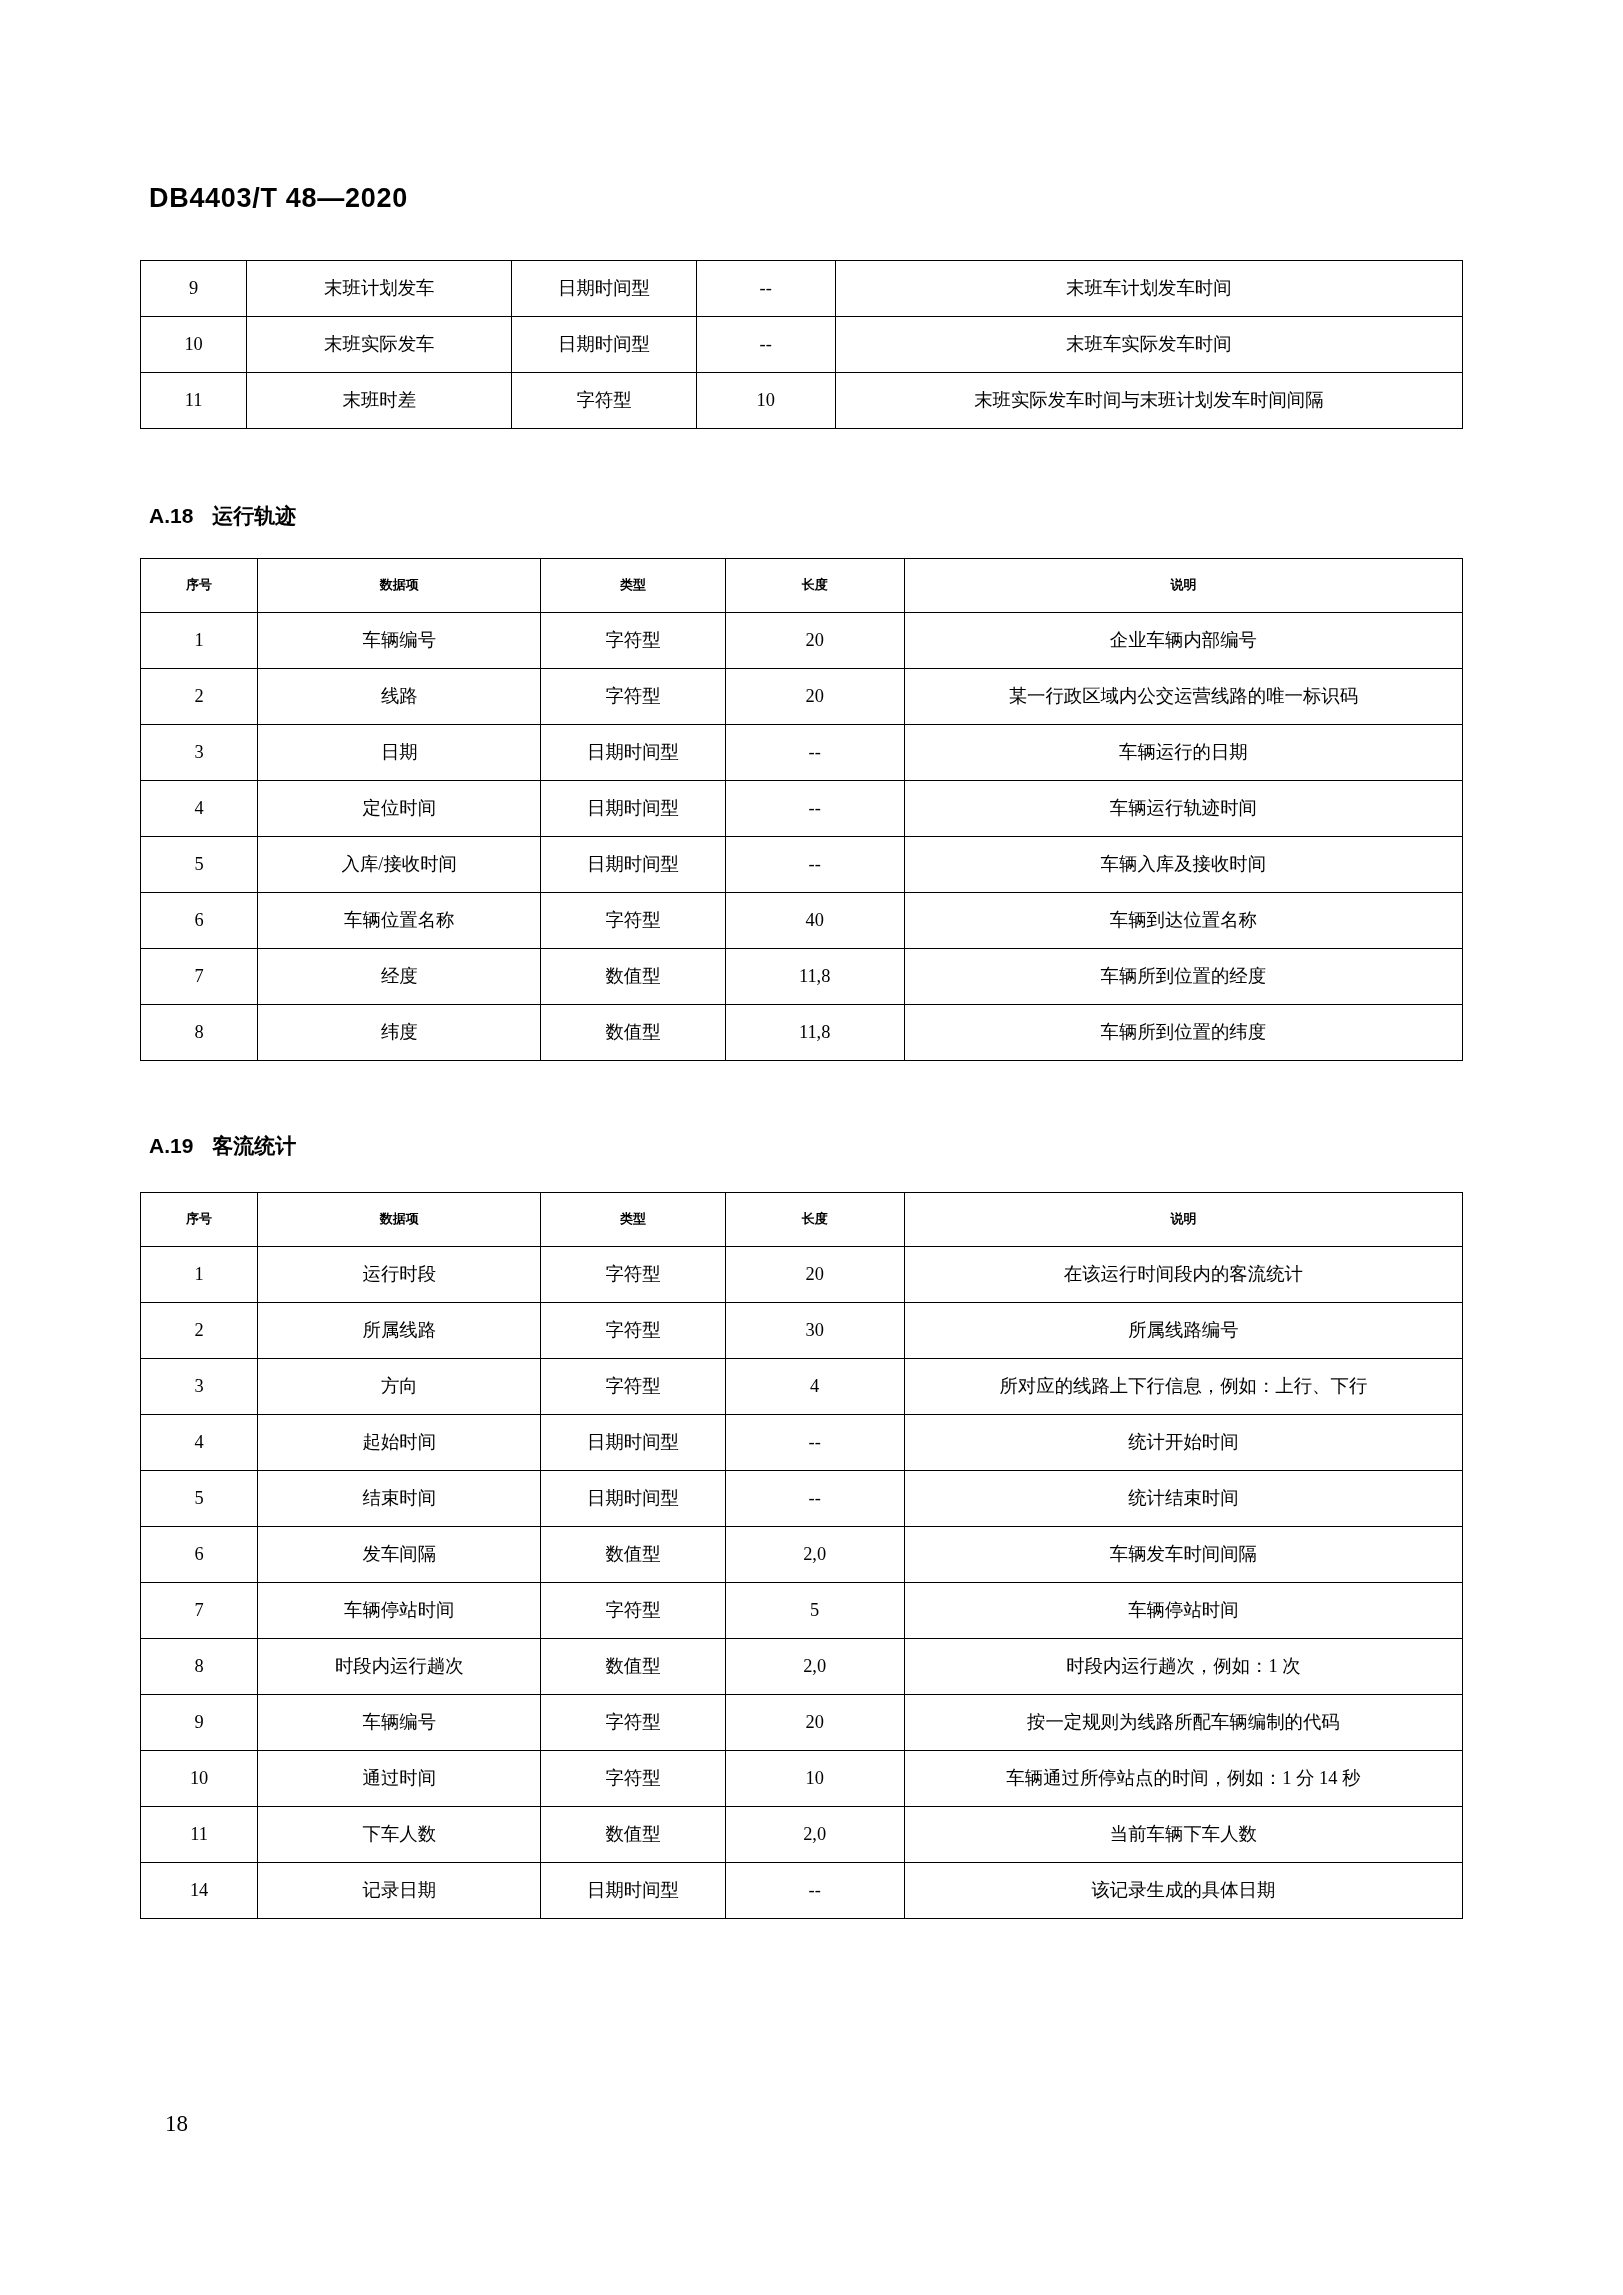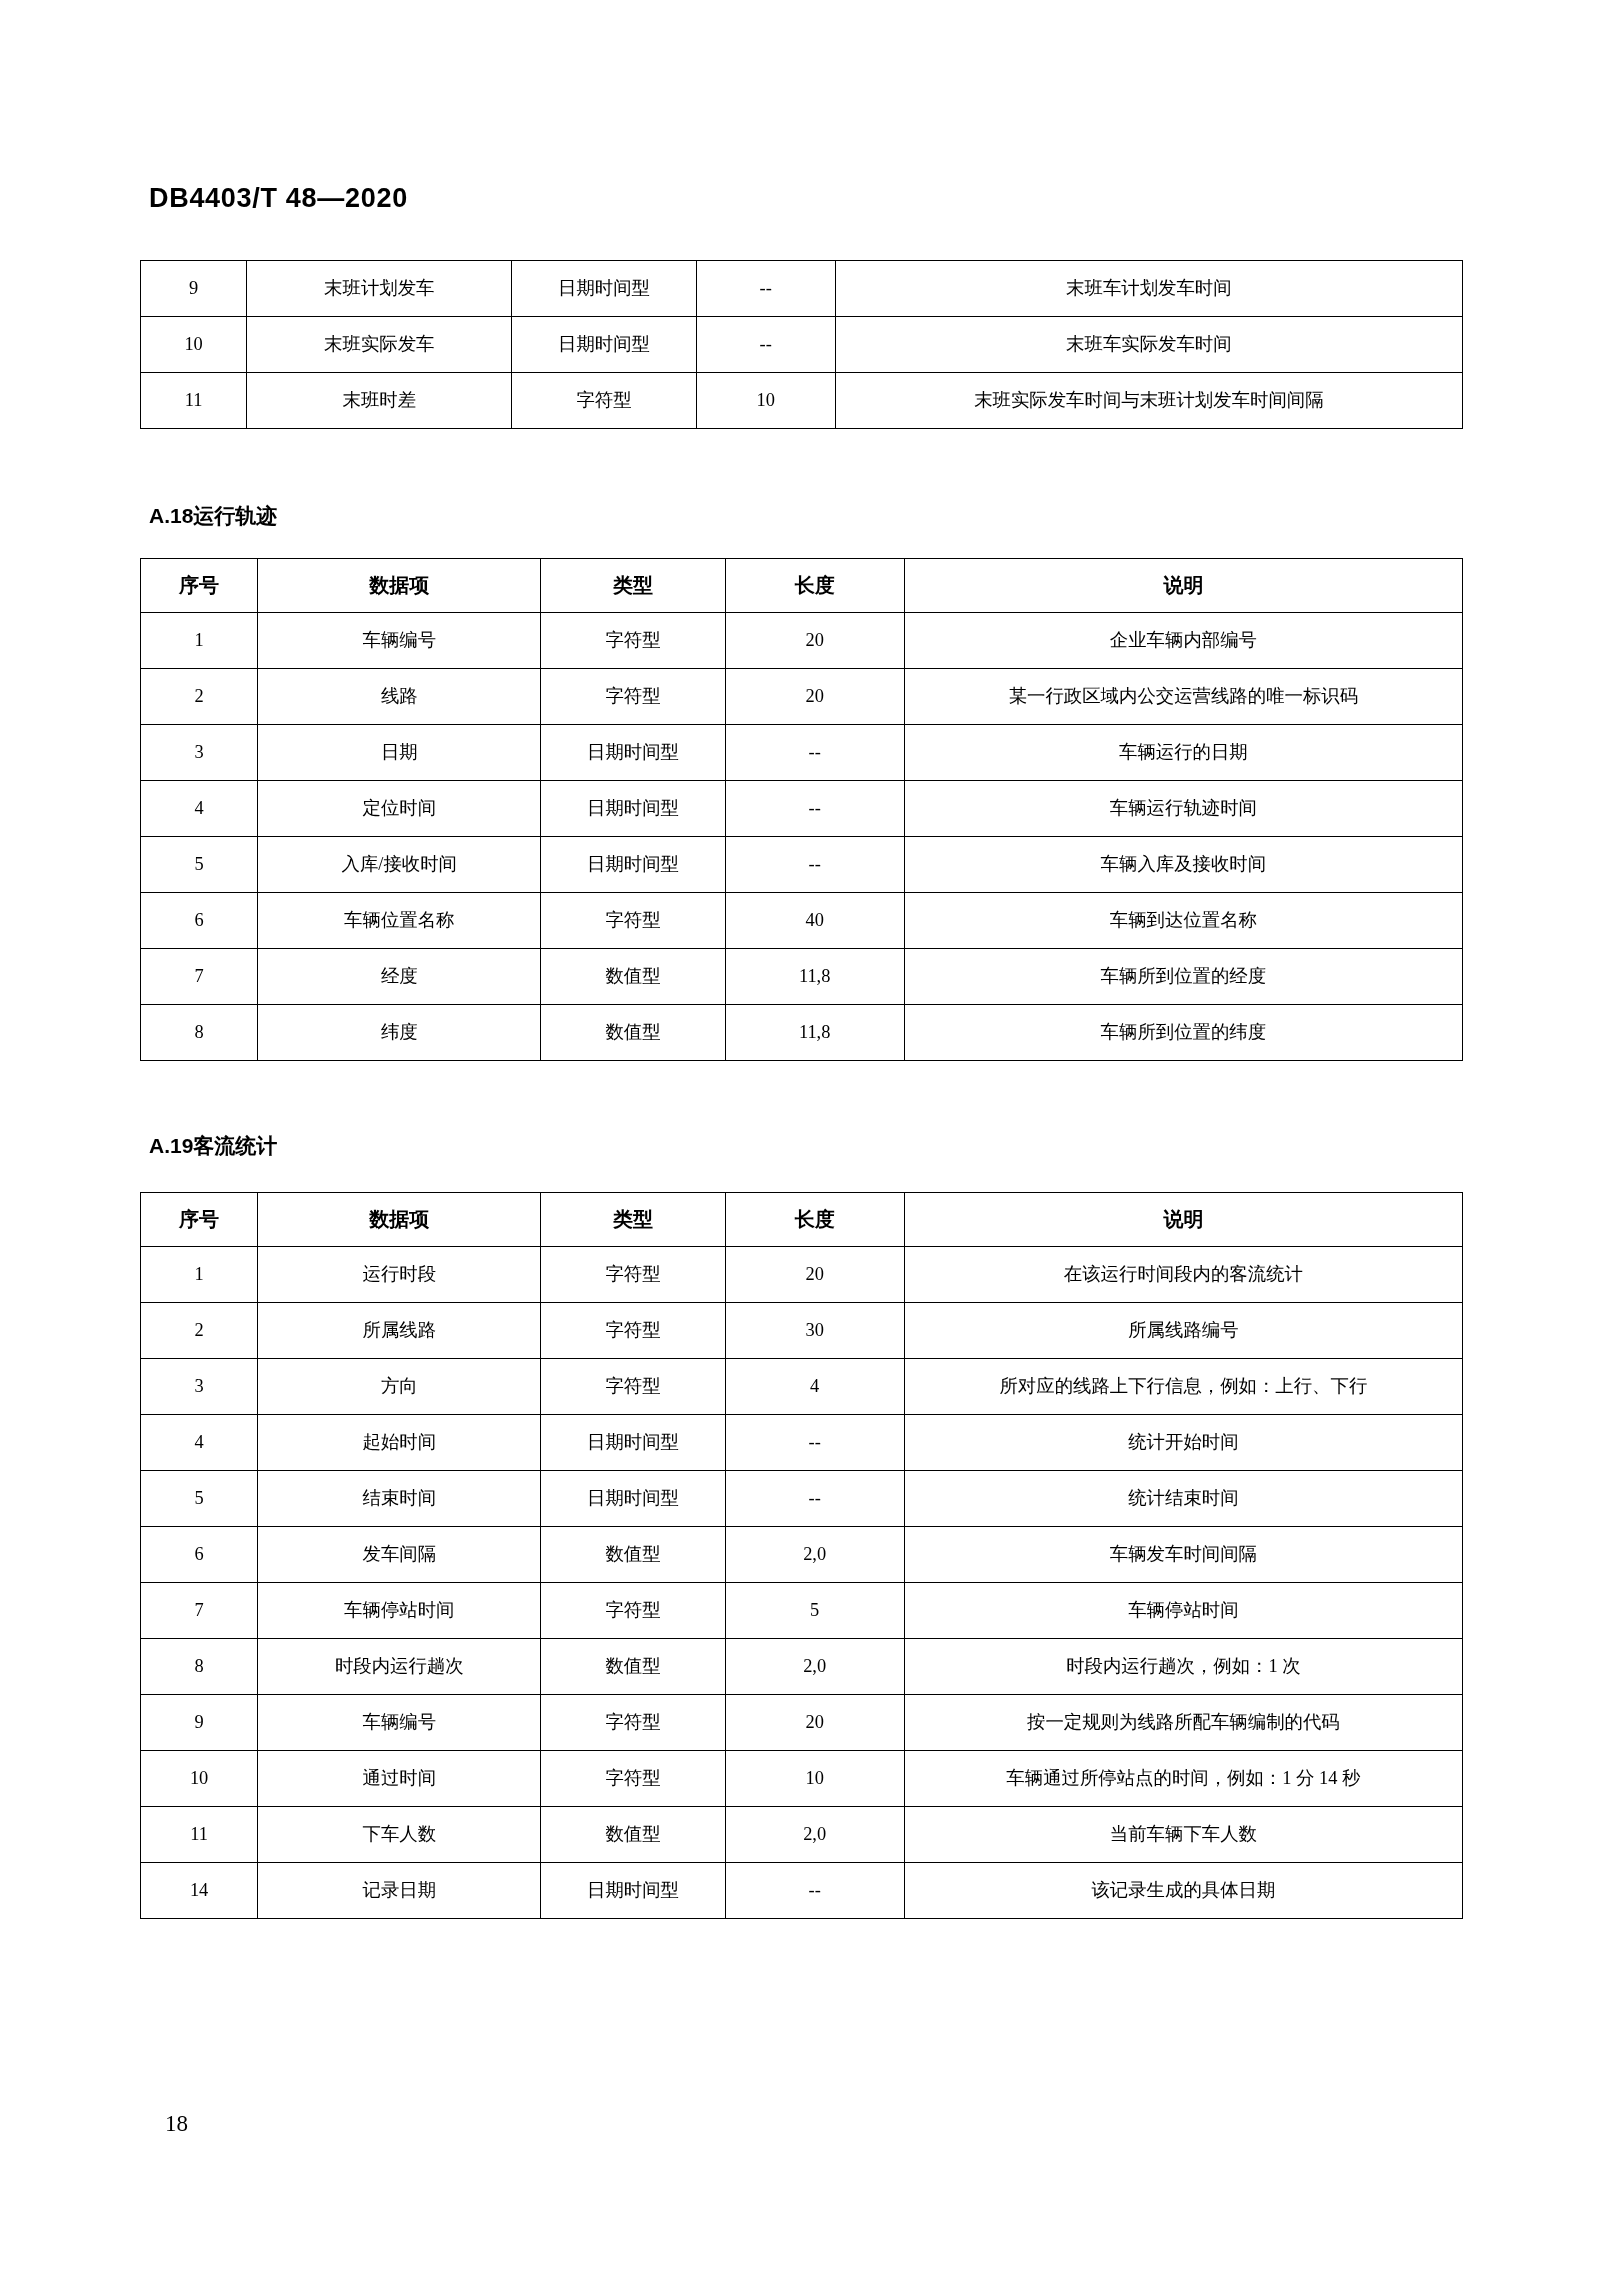--- a/index.html
+++ b/index.html
@@ -13,35 +13,35 @@
     font-family:"Liberation Sans","DejaVu Sans",sans-serif;
     font-weight:700;font-size:27px;letter-spacing:0.7px;white-space:nowrap;
   }
   .section-heading{
     position:absolute;left:149px;
     font-family:"Liberation Sans","DejaVu Sans",sans-serif;
     font-weight:bold;font-size:21px;white-space:nowrap;
   }
   #heading-a18{top:502px;}
   #heading-a19{top:1132px;}
-  .section-heading .sec-no{}
+  .section-heading .sec-no{margin-right:19px;}
   table{
     border-collapse:collapse;table-layout:fixed;
     position:absolute;left:140px;width:1323px;
     border:1.4px solid #000;
   }
   td,th{
     border:0.7px solid #000;border-top-width:1.4px;border-bottom-width:1.4px;
     text-align:center;vertical-align:middle;
     padding:0 4.1px;overflow:hidden;
     font-size:18.4px;line-height:1.25;
   }
   th{
     font-family:"Liberation Sans","DejaVu Sans",sans-serif;
-    font-weight:bold;font-size:20px;height:53px;
+    font-weight:bold;font-size:13px;height:53px;
   }
   
   #table-continuation{top:260px;}
   #table-continuation td{height:55px;}
   #table-continuation .c0{width:97px;}
   #table-continuation .c1{width:256px;margin-top:20px;}
   #table-continuation .c2{width:175px;}
   #table-continuation .c3{width:130px;}
   
   #table-a18{top:558px;}

